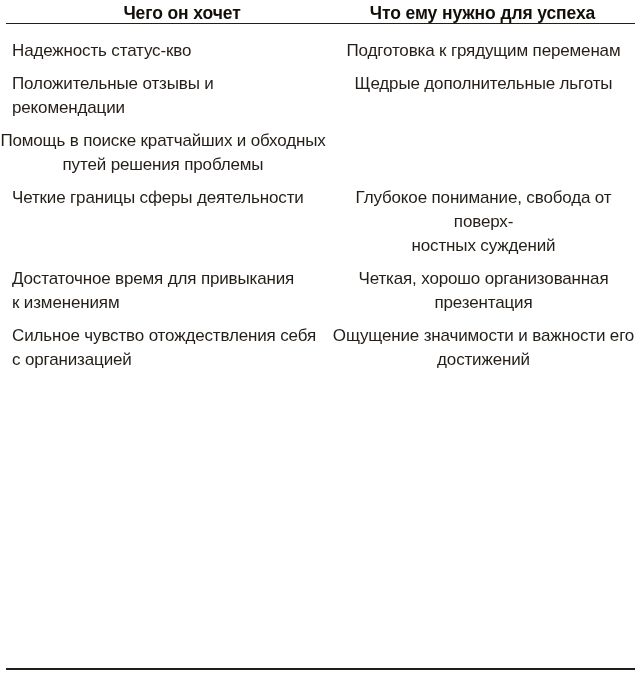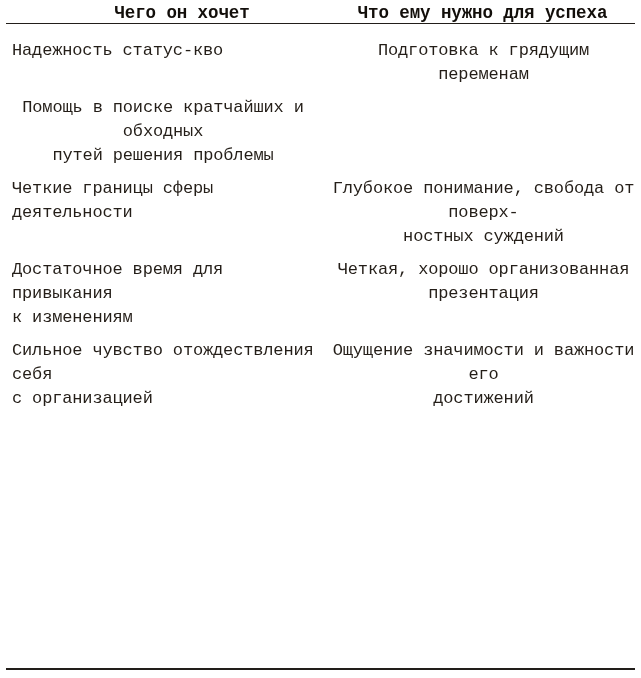--- a/index.html
+++ b/index.html
@@ -1,21 +1,21 @@
 <!DOCTYPE html>
 <html lang="ru"><head>
 <meta charset="utf-8">
 <style>
   html, body { margin: 0; padding: 0; background: #ffffff; }
   .page {
     position: relative;
     width: 641px;
     height: 678px;
     background: #ffffff;
-    font-family: Liberation Mono, monospace;
+    font-family: Liberation Sans, sans-serif;
     color: #241e18;
     overflow: hidden;
     box-sizing: border-box;
   }
   .thead {
     display: grid;
     grid-template-columns: 330px 1fr;
     padding-top: 4px;
   }
   .th {
@@ -66,20 +66,24 @@
   </div>
 
   <div class="rule-top"></div>
 
   <div class="tbody">
     <div class="row">
       <div class="cell left">Надежность статус-кво</div>
       <div class="cell right">Подготовка к грядущим переменам</div>
     </div>
     <div class="row">
+      <div class="cell left">Положительные отзывы и рекомендации</div>
+      <div class="cell right">Щедрые дополнительные льготы</div>
+    </div>
+    <div class="row">
       <div class="cell right">Помощь в поиске кратчайших и обходных
 путей решения проблемы</div>
     </div>
     <div class="row">
       <div class="cell left">Четкие границы сферы деятельности</div>
       <div class="cell right">Глубокое понимание, свобода от поверх-
 ностных суждений</div>
     </div>
     <div class="row">
       <div class="cell left">Достаточное время для привыкания

